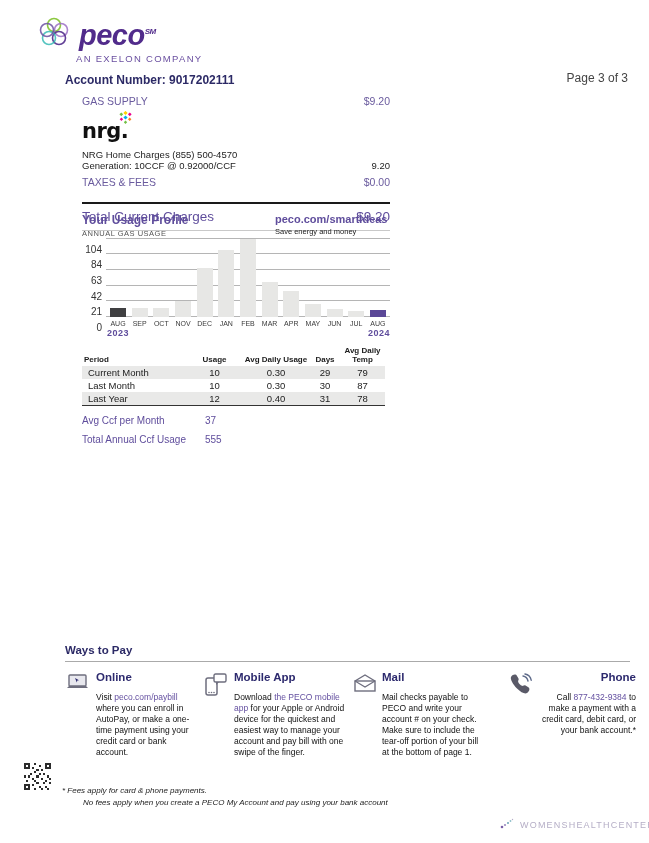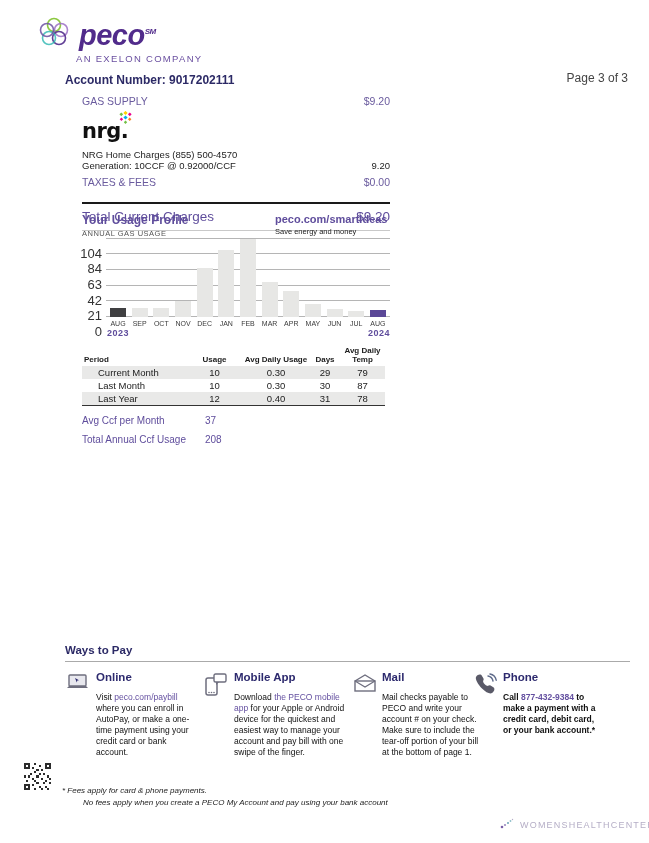--- a/index.html
+++ b/index.html
@@ -35,57 +35,57 @@
   .usage-title { font-size:12px; font-weight:bold; color:#5f4d9c; }
   .usage-sub { font-size:7.5px; color:#555; letter-spacing:.5px; margin-top:2px; }
   .promo { position:absolute; left:193px; top:0; }
   .promo-link { font-size:11px; font-weight:bold; color:#5f4d9c; }
   .promo-sub { font-size:7.5px; color:#222; margin-top:2px; }
 
   
   .chart { position:absolute; left:82px; top:239px; width:308px; }
   .chart-plot { position:relative; margin-left:24px; height:78px; }
   .gridline { position:absolute; left:0; right:0; height:1px; background:#b5b5b5; }
-  .ytick { position:absolute; right:100%; margin-right:4px; font-size:13px; color:#333; transform:translateY(50%); white-space:nowrap; }
+  .ytick { position:absolute; right:100%; margin-right:4px; font-size:10px; color:#333; transform:translateY(50%); white-space:nowrap; }
   .bars-row { position:absolute; left:0; right:0; bottom:0; top:0; display:flex; justify-content:space-between; padding:0 2px; align-items:flex-end; }
   .bar-slot { width:20px; display:flex; justify-content:center; align-items:flex-end; height:100%; }
   .bar { width:16px; }
   .months-row { margin-left:24px; display:flex; justify-content:space-between; padding:0 2px; margin-top:3px; }
   .month-cell { width:20px; text-align:center; font-size:7px; color:#3a3a3a; }
   .years-row { margin-left:24px; position:relative; height:12px; margin-top:1px; }
   .year { position:absolute; font-size:9px; font-weight:bold; color:#5f4d9c; letter-spacing:.5px; }
   .year-start { left:1px; } .year-end { right:0; }
 
   
   .usage-table-wrap { position:absolute; left:82px; top:346px; width:303px; }
   table { width:303px; border-collapse:collapse; table-layout:fixed; }
   th { font-size:8px; font-weight:bold; color:#1c1c1c; vertical-align:bottom; line-height:1.15; padding:0 0 2px 0; text-align:center; }
   th.col-period { text-align:left; padding-left:2px; }
   td { font-size:9.5px; color:#1c1c1c; height:13px; text-align:center; padding:0; }
-  td.cell-period { text-align:left; padding-left:16px; }
+  td.cell-period { text-align:left; padding-left:6px; }
   tr.striped { background:#e9e9e8; }
   tbody tr:last-child td { border-bottom:1.5px solid #333; }
   .ccf-line { position:relative; font-size:10px; color:#5f4d9c; margin-top:6px; height:13px; }
   .ccf-line .val { position:absolute; left:123px; }
   .ccf-block { margin-top:9px; }
 
   
   .wtp-title { position:absolute; left:65px; top:644px; font-size:11.5px; font-weight:bold; color:#2c2a66; }
   .wtp-rule { position:absolute; left:65px; top:661px; width:565px; border:none; border-top:1px solid #aaa; }
   .wtp-col { position:absolute; top:671px; }
   .wtp-col .icon { position:absolute; left:0; top:2px; }
   .wtp-body { margin-left:30px; }
   .wtp-head { font-size:11.5px; font-weight:bold; color:#2d2a6e; margin-bottom:9px; }
   .wtp-text { font-size:8.5px; line-height:1.3; color:#111; }
   .wtp-link { color:#6450a0; }
   .col-online { left:66px; width:132px; }
   .col-mobile { left:204px; width:142px; }
   .col-mail   { left:352px; width:132px; }
-  .col-phone  { left:473px; width:128px; }
-  .col-phone .wtp-text { margin-top:6px;font-weight:bold; }
+  .col-phone  { left:508px; width:128px;text-align:right; }
+  .col-phone .wtp-text { margin-top:6px; }
 
   
   .qr { position:absolute; left:24px; top:763px; }
   .notes { position:absolute; left:62px; top:785px; font-size:8px; font-style:italic; color:#222; line-height:1.5; }
   .notes .n2 { margin-left:21px; }
   .watermark { position:absolute; left:500px; top:816px; display:flex; align-items:center; }
   .wm-text { font-size:9px; color:#b5aec6; letter-spacing:1.2px; margin:0 3px 0 4px; }
 </style>
 </head>
 <body>
@@ -285,21 +285,21 @@
           </tr>
         </tbody>
     </table>
     <div class="ccf-block">
       <div class="ccf-line">
         <span>Avg Ccf per Month</span>
         <span class="val">37</span>
       </div>
       <div class="ccf-line">
         <span>Total Annual Ccf Usage</span>
-        <span class="val">208</span>
+        <span class="val">555</span>
       </div>
     </div>
   </div>
 
   <div class="wtp-title">Ways to Pay</div>
   <hr class="wtp-rule">
 
   <div class="wtp-col col-online">
     <span class="icon">
       <svg width="24" height="20" viewBox="0 0 24 20">

